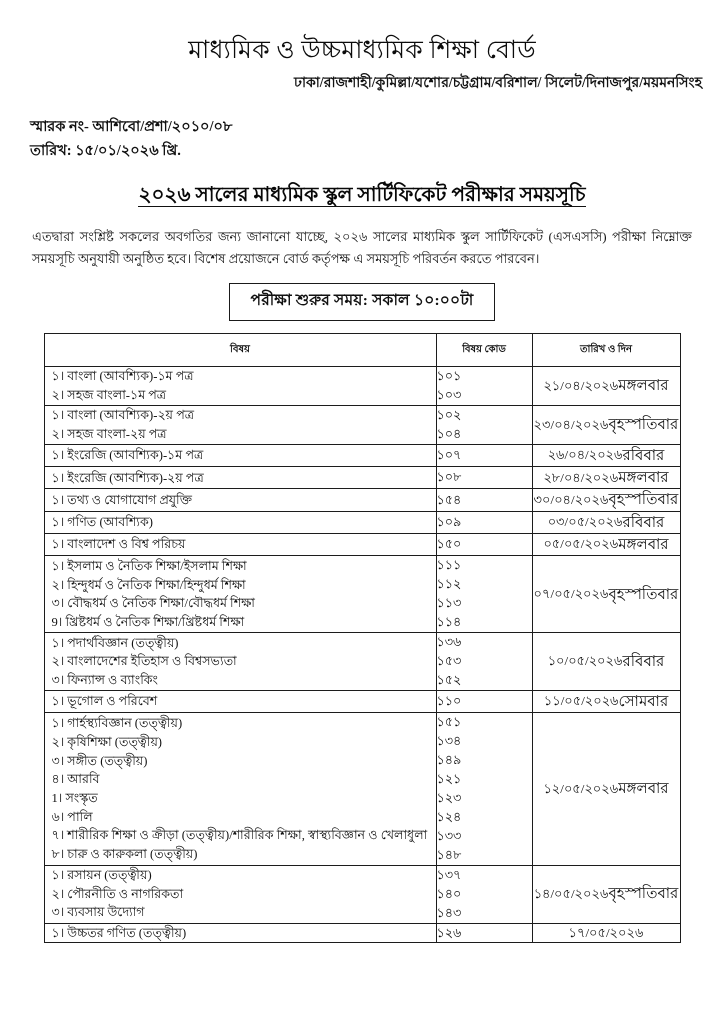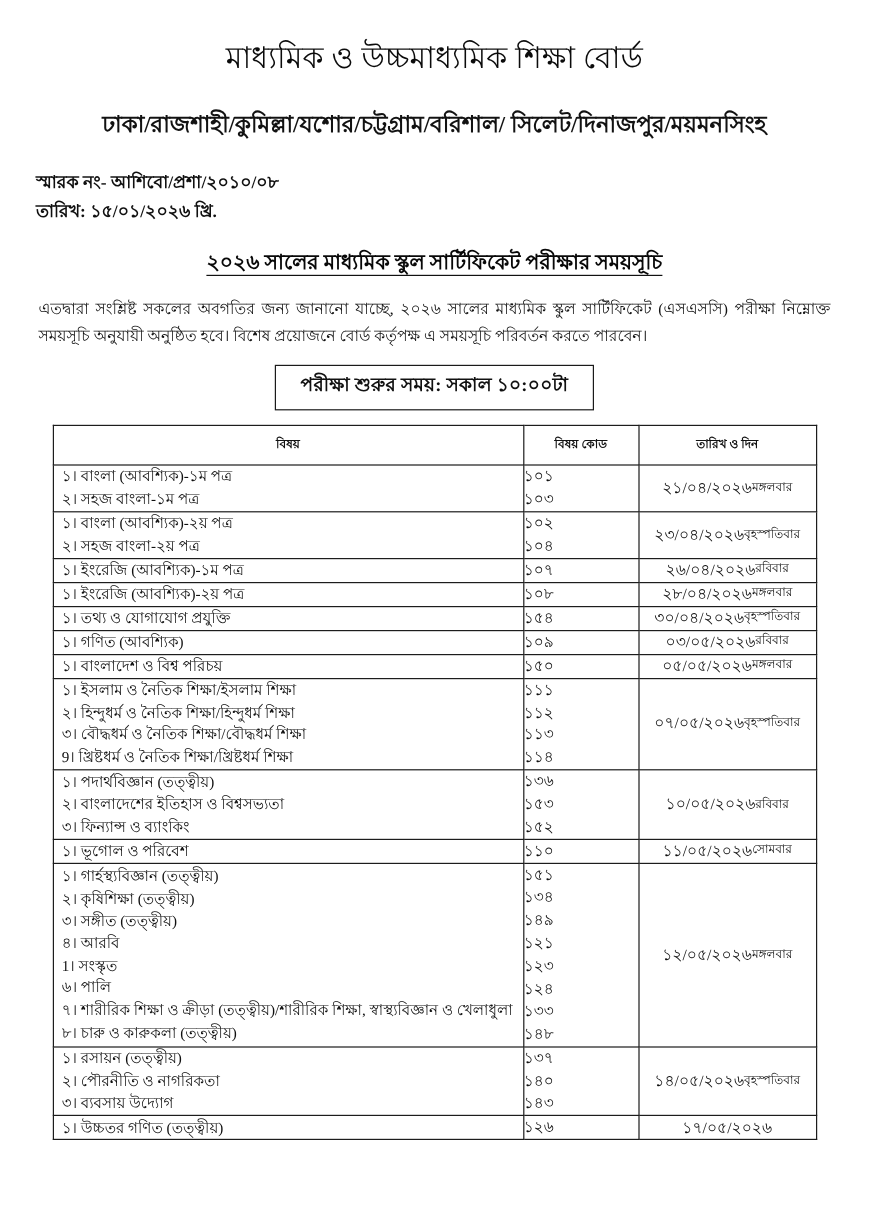--- a/index.html
+++ b/index.html
@@ -27,42 +27,42 @@
   .board-title {
     text-align: center;
     font-size: 25px;
     font-weight: normal;
     letter-spacing: 0.2px;
     margin-top: 34px;
     line-height: 1.25;
     color: #0b0b0b;
   }
   .board-branches {
-    text-align: center;
-    font-size: 19px;
+    text-align: right;
+    font-size: 14px;
     font-weight: bold;
-    margin-top: 24px;
+    margin-top: 6px;
     color: #121212;
   }
 
   .memo-row {
     display: flex;
     justify-content: space-between;
     align-items: baseline;
     margin-top: 20px;
     padding: 0 8px;
     font-size: 14.5px;
     font-weight: bold;
     color: #101010;
     flex-direction: column;
   }
 
   .doc-subtitle {
     text-align: center;
-    font-size: 17px;
+    font-size: 20px;
     font-weight: bold;
     margin-top: 16px;
     color: #080808;
   }
   .doc-subtitle span {
     border-bottom: 1.6px solid #111;
     padding-bottom: 1px;
   }
 
   .intro {
@@ -137,21 +137,21 @@
     display: flex;
     justify-content: center;
     align-items: center;
     line-height: 1.42;
   }
   .date-line {
     font-size: 13px;
     color: #101010;
   }
   .day-line {
-    font-size: 10px;
+    font-size: 15px;
     color: #101010;
   }
 </style>
 </head>
 <body>
 
 <div class="page">
 
   <div class="board-title">মাধ্যমিক ও উচ্চমাধ্যমিক শিক্ষা বোর্ড</div>
   <div class="board-branches">ঢাকা/রাজশাহী/কুমিল্লা/যশোর/চট্টগ্রাম/বরিশাল/ সিলেট/দিনাজপুর/ময়মনসিংহ</div>

